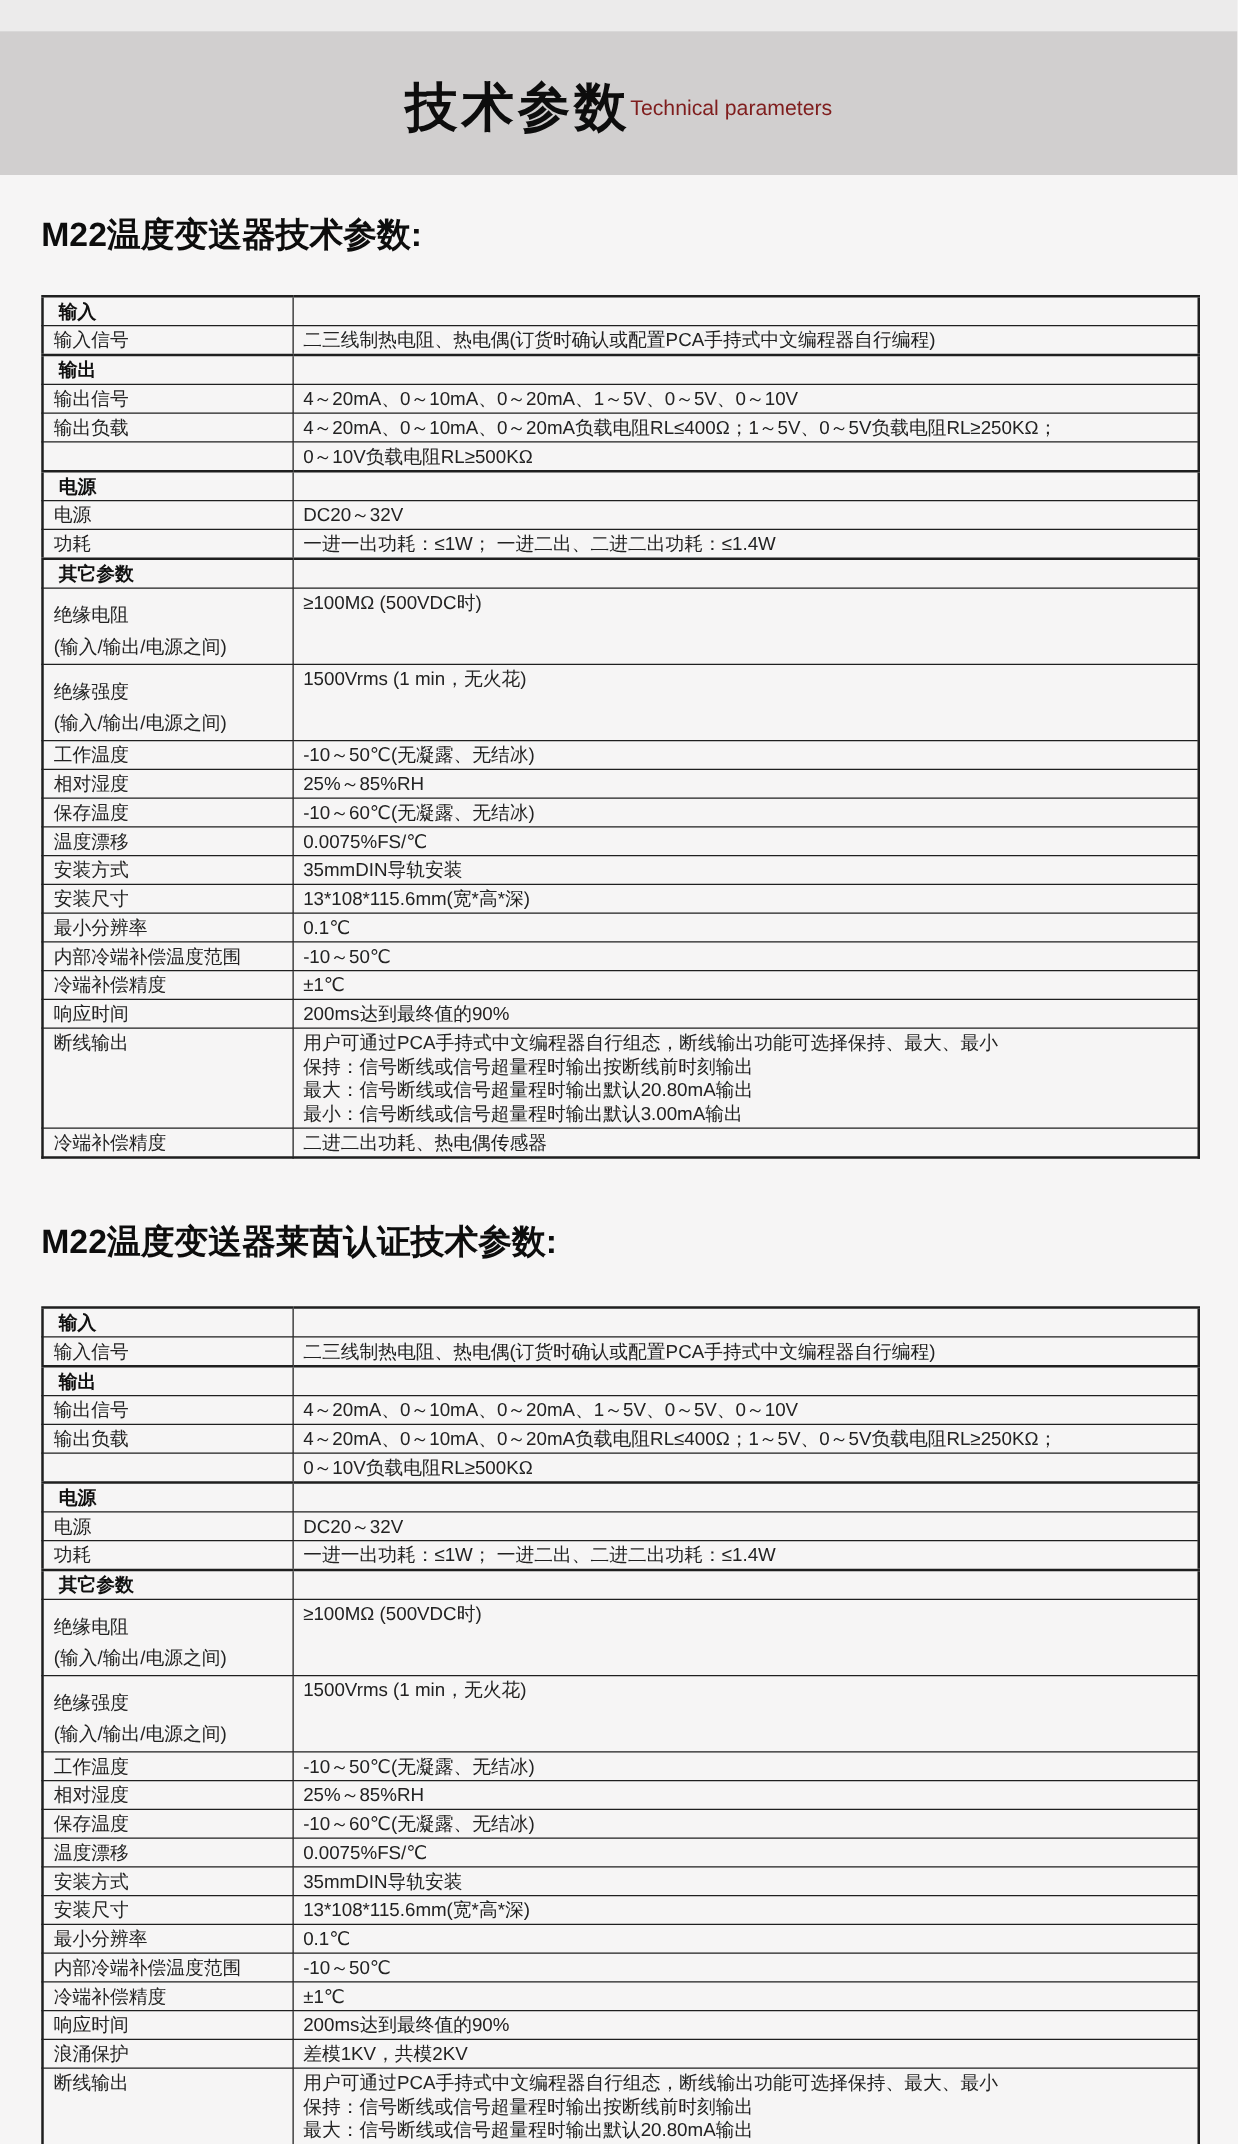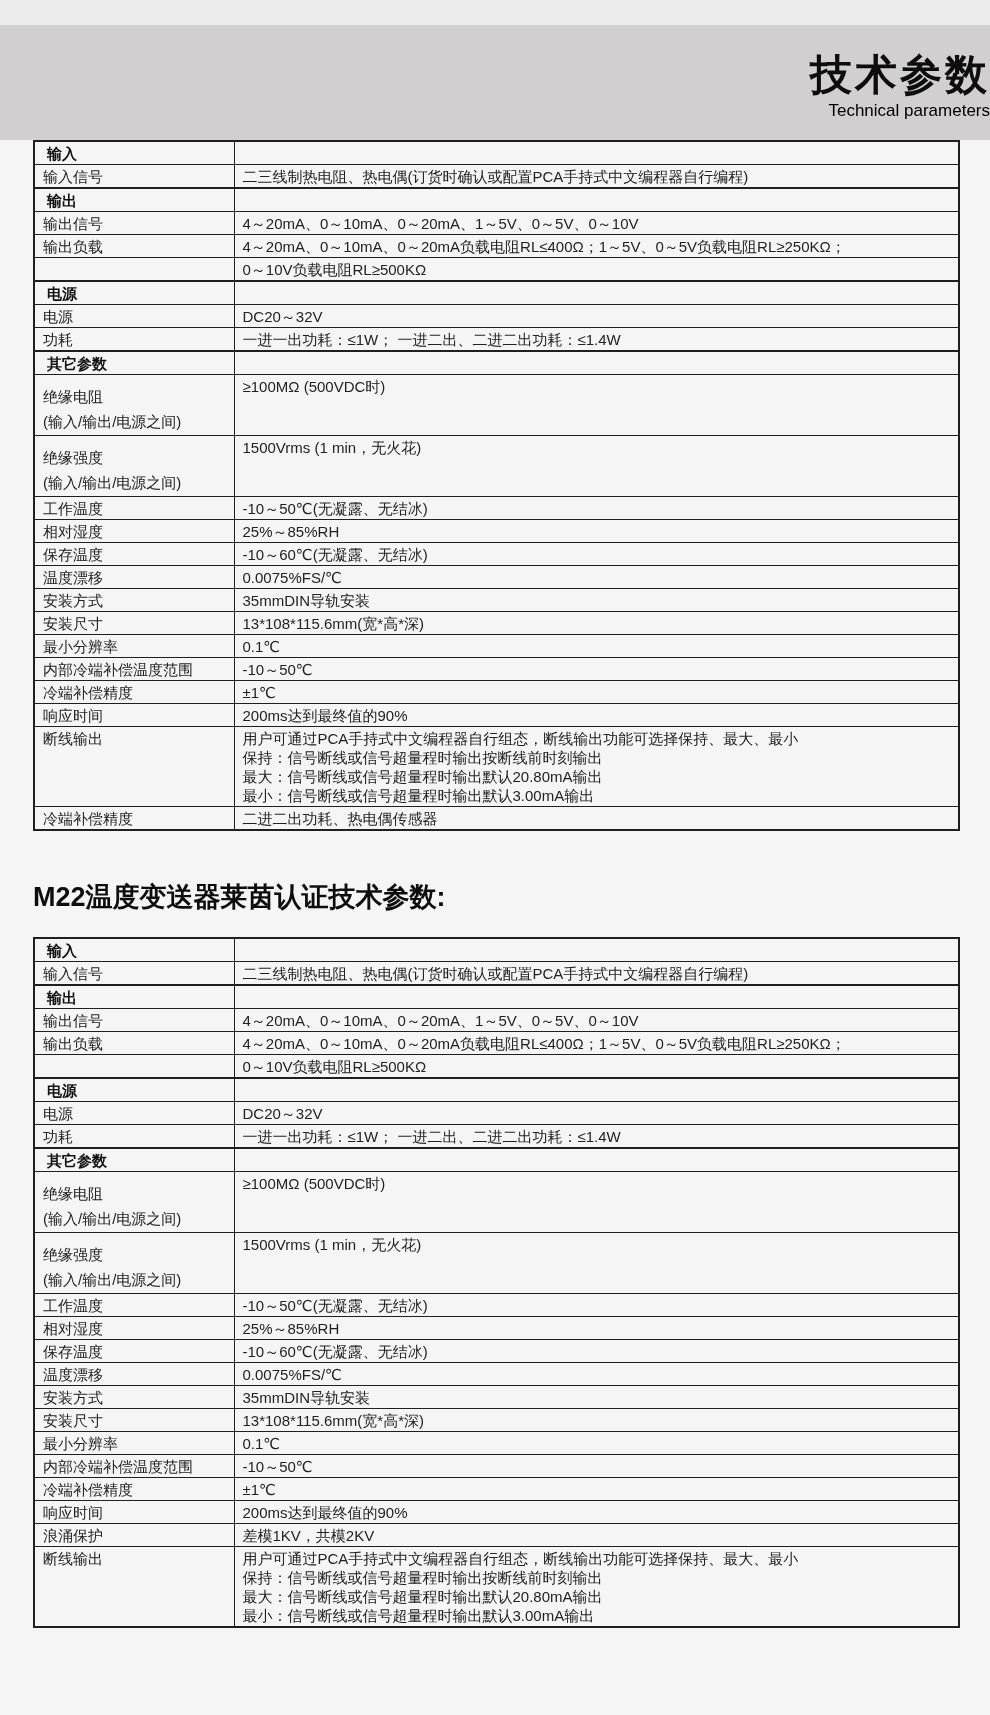--- a/index.html
+++ b/index.html
@@ -15,47 +15,47 @@
     width:990px;
     min-height:1715px;
     font-family:"Liberation Sans","DejaVu Sans",sans-serif;
     color:var(--text);
   }
   .top-strip{height:25px;background:var(--strip-bg);}
   .title-band{
     height:115px;
     background:var(--band-bg);
     display:flex;
-    flex-direction:column;
-    align-items:flex-end;
+    flex-direction:row;
+    align-items:center;
     justify-content:center;
     padding-top:6px;
   }
   .main-title{
     font-size:42px;
     font-weight:bold;
     color:#0d0d0d;
     letter-spacing:3px;
     line-height:48px;
   }
   .sub-title{
     font-size:17px;
-    color:#000000;
+    color:#7f1d1d;
     line-height:20px;
     margin-top:2px;
   }
   .content{padding:0 30px 20px 33px;}
   .section-heading{
     font-size:27px;
     font-weight:bold;
     color:#0d0d0d;
     margin-top:30px;
     margin-bottom:30px;
   }
-  .section-heading.second{margin-top:48px;margin-bottom:22px;}
+  .section-heading.second{margin-top:48px;margin-bottom:34px;}
   table.spec-table{
     width:100%;
     border-collapse:collapse;
     border:2px solid var(--border);
     background:transparent;
     table-layout:fixed;
   }
   table.spec-table td{
     border:1px solid var(--border);
     font-size:15px;
@@ -80,20 +80,21 @@
 
 <div class="top-strip"></div>
 
 <header class="title-band">
   <div class="main-title">技术参数</div>
   <div class="sub-title">Technical parameters</div>
 </header>
 
 <main class="content">
 
+  <h2 class="section-heading">M22温度变送器技术参数:</h2>
   <table class="spec-table">
     <tbody>
         <tr class="section">
           <td class="label">输入</td>
           <td class="value"></td>
         </tr>
         <tr>
           <td class="label">输入信号</td>
           <td class="value">二三线制热电阻、热电偶(订货时确认或配置PCA手持式中文编程器自行编程)</td>
         </tr>

